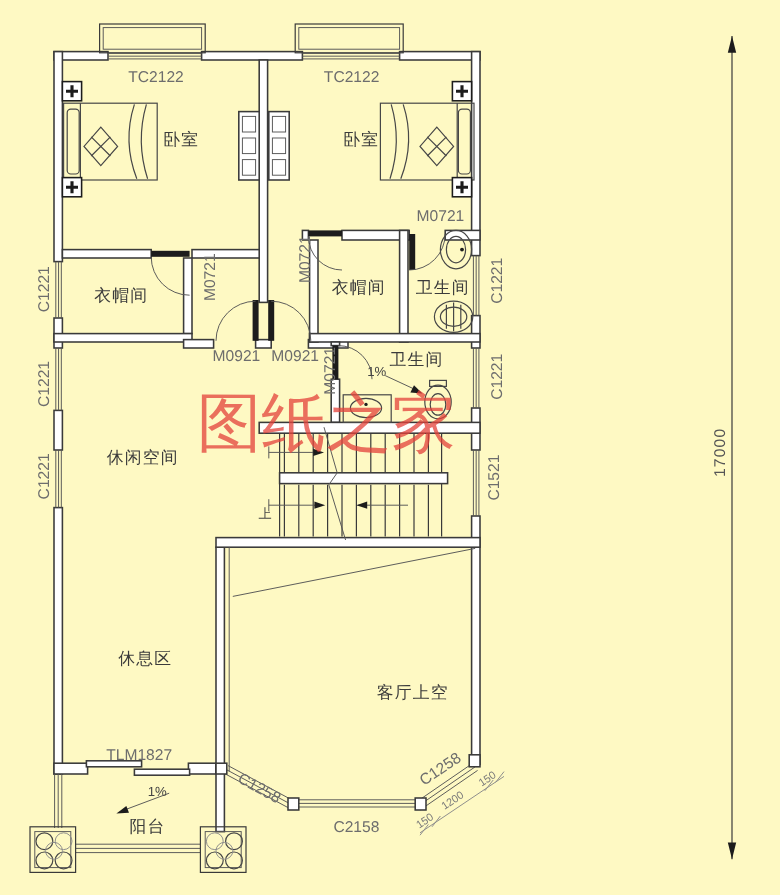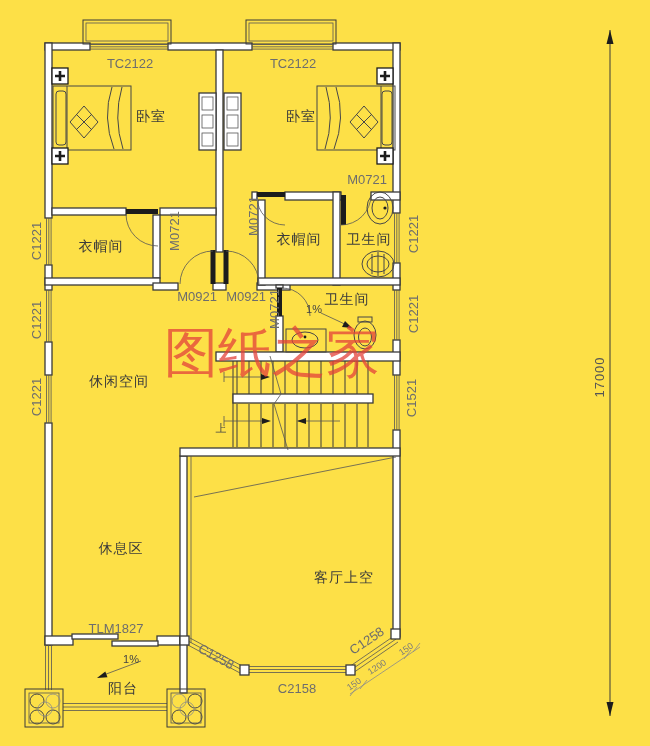--- a/index.html
+++ b/index.html
@@ -1,16 +1,16 @@
 <!DOCTYPE html>
 <html><head>
 <meta charset="utf-8">
 <style>
   html,body{margin:0;padding:0;background:#fff;}
-  .canvas{position:relative;width:650px;height:746px;background:#fde047;overflow:hidden;
+  .canvas{position:relative;width:650px;height:746px;background:#fef9c3;overflow:hidden;
           font-family:"Liberation Sans",sans-serif;}
   svg{position:absolute;left:0;top:0;}
   svg text{font-family:"Liberation Sans",sans-serif;}
   .w{fill:#ffffff;stroke:#3a3a3a;stroke-width:1.3;}
   .ln{stroke:#3a3a3a;stroke-width:1;fill:none;}
   .thin{stroke:#565656;stroke-width:.8;fill:none;}
   .fix{fill:none;stroke:#474747;stroke-width:1;}
   .grayln{stroke:#8a8a8a;stroke-width:.8;fill:none;}
   .bold{fill:#1c1c1c;stroke:none;}
   .code{fill:#6d6d6d;font-size:13px;}

